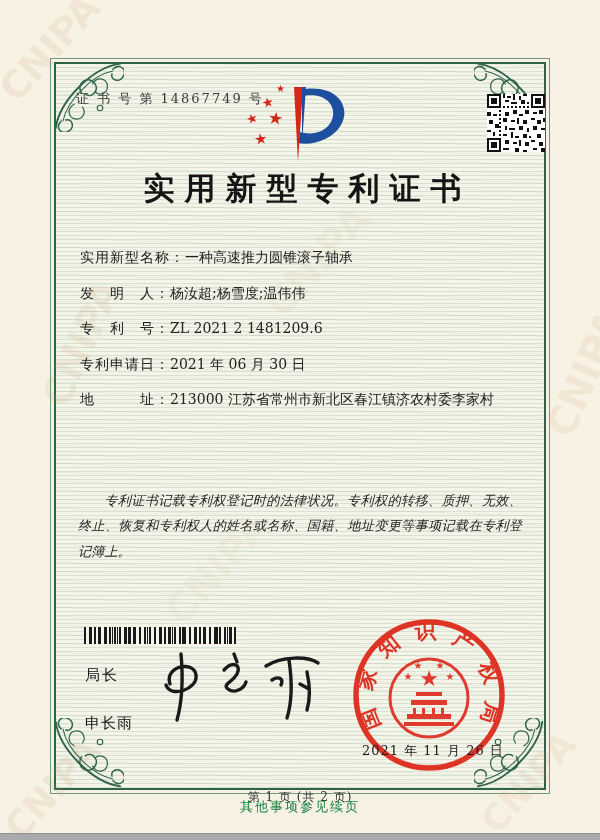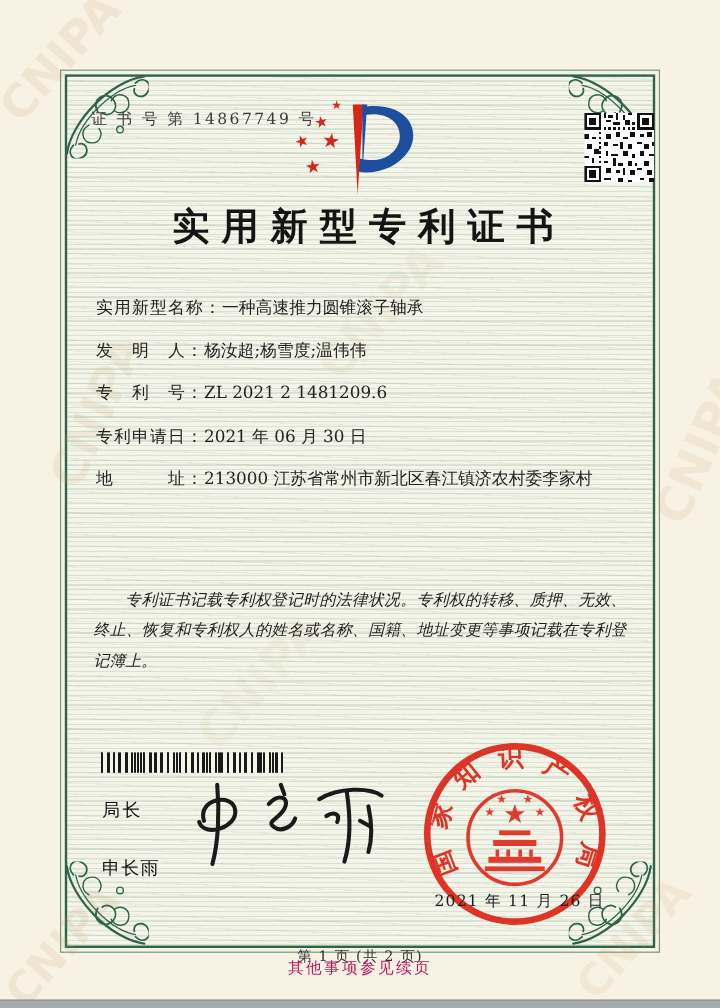--- a/index.html
+++ b/index.html
@@ -67,21 +67,21 @@
   .signer-name{position:absolute;left:85px;top:696px;font-size:15px;color:#111;z-index:5;letter-spacing:1px;margin-top:18px;}
   .signature{position:absolute;left:150px;top:648px;width:185px;height:82px;z-index:6;}
 
   .seal{position:absolute;left:350px;top:616px;width:158px;height:158px;z-index:5;opacity:.92;}
   .seal-date{
     position:absolute;left:362px;top:742px;width:160px;z-index:7;
     font-size:13px;color:#1c1c1c;letter-spacing:1px;white-space:nowrap;
   }
 
   .page-no{position:absolute;left:0;right:0;top:758px;text-align:center;font-size:12px;color:#333;z-index:5;letter-spacing:1px;margin-top:31px;}
-  .foot-note{position:absolute;left:0;right:0;top:798px;text-align:center;font-size:13px;color:#be185d;z-index:5;letter-spacing:2px;}
+  .foot-note{position:absolute;left:0;right:0;top:798px;text-align:center;font-size:13px;color:#15803d;z-index:5;letter-spacing:2px;}
   .bottom-strip{position:absolute;left:0;top:833px;width:600px;height:7px;background:#a7abae;border-top:1px solid #8c9093;z-index:8;}
 </style>
 </head>
 <body>
 
 <div id="page">
 
   <div class="wm" style="left:-14px;top:26px;font-size:38px;opacity:.14;transform:rotate(-48deg);">CNIPA</div>
   <div class="wm" style="left:14px;top:320px;font-size:40px;opacity:.13;transform:rotate(-66deg);">CNIPA</div>
   <div class="wm" style="left:518px;top:350px;font-size:40px;opacity:.13;transform:rotate(-66deg);">CNIPA</div>

